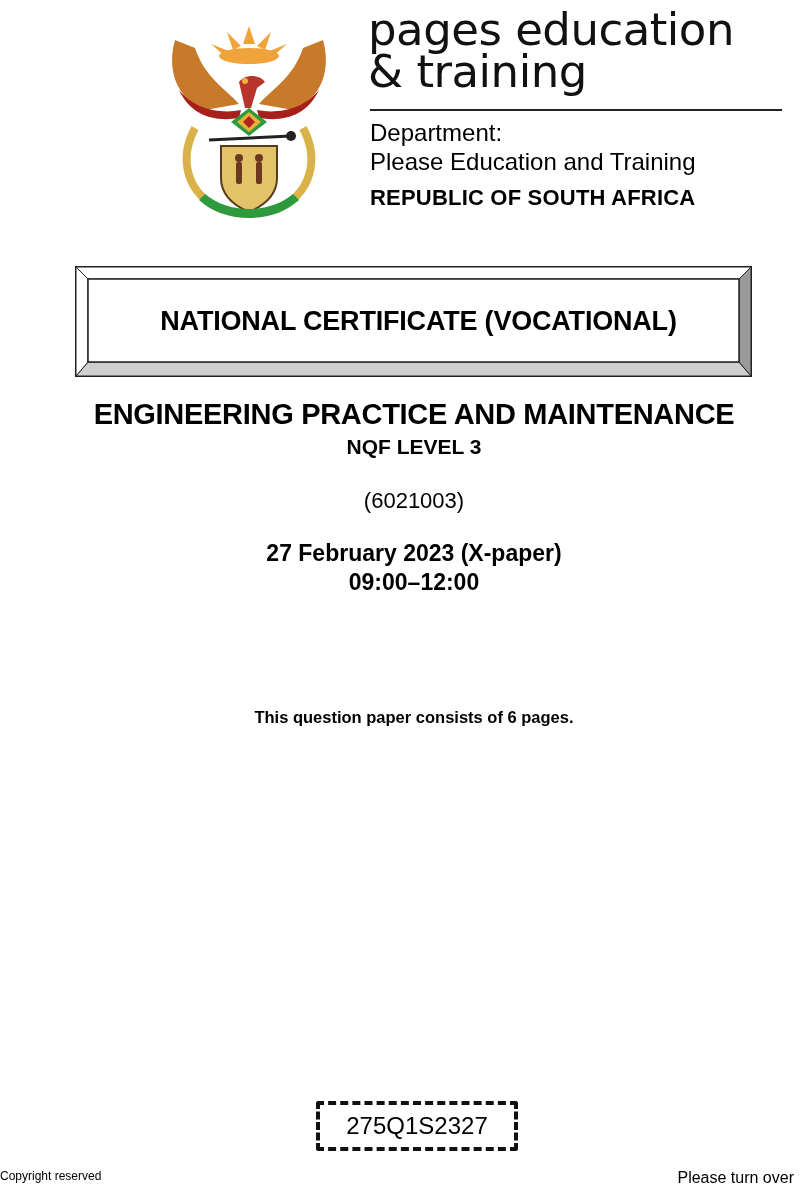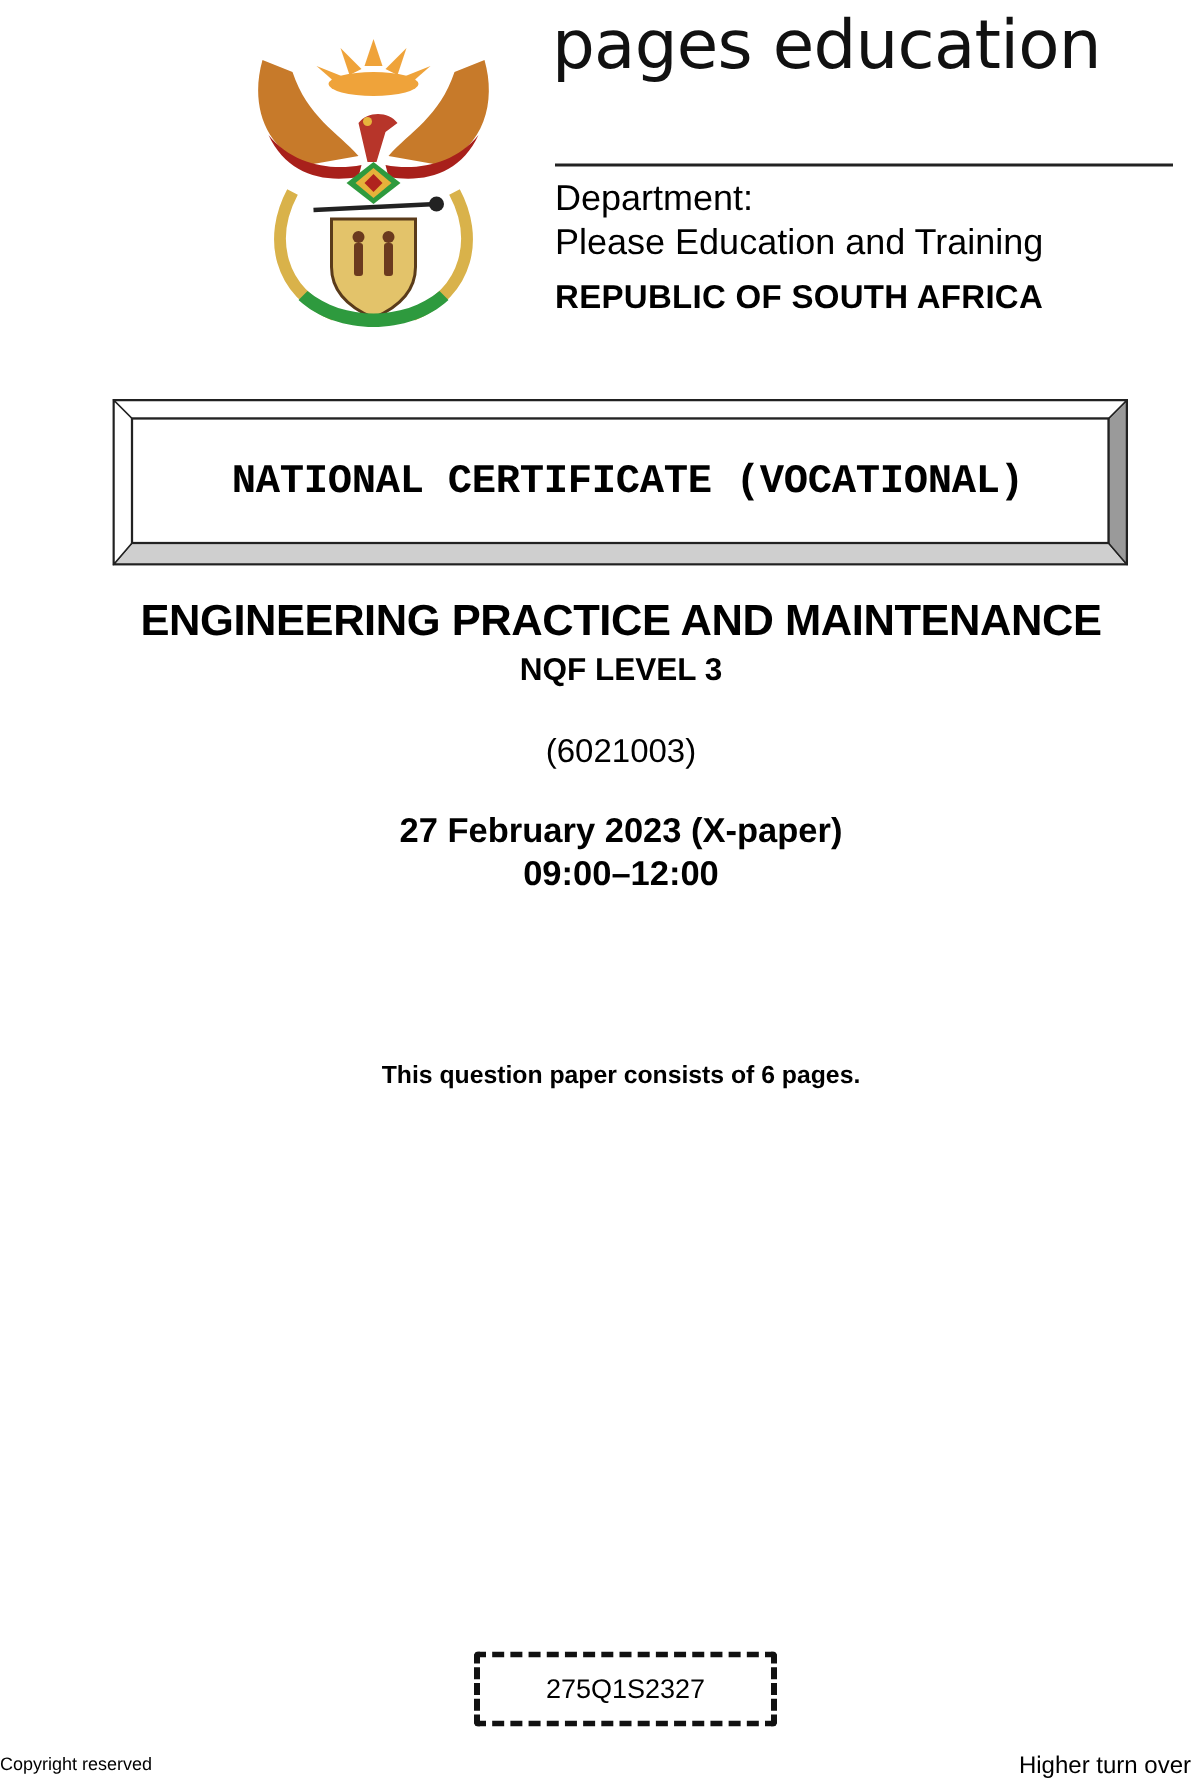--- a/index.html
+++ b/index.html
@@ -9,31 +9,31 @@
 
   .brand { position: absolute; left: 368px; top: 10px; width: 416px; }
   .brand-big { font-family: "DejaVu Sans", sans-serif; font-size: 45px; line-height: 40px; letter-spacing: -0.5px; color: #111; white-space: nowrap; }
   .brand-big.l2 { margin-top: 2px; }
   .brand-rule { position: absolute; left: 2px; top: 99px; width: 412px; height: 2px; background: #222; }
   .brand-dept { position: absolute; left: 2px; top: 108px; font-size: 24px; line-height: 29px; white-space: nowrap; }
   .brand-rsa { position: absolute; left: 2px; top: 175px; font-size: 22px; font-weight: bold; white-space: nowrap; letter-spacing: 0.2px; }
 
   .bevel { position: absolute; left: 75px; top: 266px; width: 677px; height: 111px; }
   .bevel svg { position: absolute; left: 0; top: 0; }
-  .bevel-title { position: absolute; left: 0; top: 0; width: 687px; height: 111px; display: flex; align-items: center; justify-content: center; font-size: 27px; font-weight: bold; letter-spacing: -0.2px; font-family: Liberation Mono, monospace; }
+  .bevel-title { position: absolute; left: 0; top: 0; width: 687px; height: 111px; display: flex; align-items: center; justify-content: center; font-size: 27px; font-weight: bold; letter-spacing: -0.2px; }
 
   .center { position: absolute; left: 0; width: 828px; text-align: center; white-space: nowrap; }
   .subject { top: 398px; font-size: 29px; font-weight: bold; letter-spacing: -0.3px; }
   .level { top: 435px; font-size: 21px; font-weight: bold; }
   .code { top: 488px; font-size: 22px; }
   .date { top: 540px; font-size: 23px; font-weight: bold; }
   .time { top: 569px; font-size: 23px; font-weight: bold; }
   .pages { top: 708px; font-size: 16.5px; font-weight: bold; }
 
-  .barcode-box { position: absolute; left: 316px; top: 1101px; width: 194px; height: 42px; border: 4px dashed #111; border-radius: 3px; display: flex; align-items: center; justify-content: center; font-size: 18px; }
+  .barcode-box { position: absolute; left: 316px; top: 1101px; width: 194px; height: 42px; border: 4px dashed #111; border-radius: 3px; display: flex; align-items: center; justify-content: center; font-size: 24px; }
 
   .footer-left { position: absolute; left: 0px; top: 1169px; font-size: 12px; }
   .footer-right { position: absolute; right: 6px; top: 1169px; font-size: 16px; }
 </style>
 </head>
 <body>
 
 <div class="crest">
   <svg width="168" height="205" viewBox="0 0 168 205">
 
@@ -71,20 +71,21 @@
       <circle cx="94" cy="140" r="4"></circle>
       <rect x="91" y="144" width="6" height="22" rx="2"></rect>
     </g>
 
     <path d="M34,182 C60,206 108,206 134,182 L128,176 C104,196 64,196 40,176 Z" fill="#2E9A3E"></path>
   </svg>
 </div>
 
 <div class="brand">
   <div class="brand-big">pages education</div>
+  <div class="brand-big l2">&amp; training</div>
   <div class="brand-rule"></div>
   <div class="brand-dept">
     <div>Department:</div>
     <div>Please Education and Training</div>
   </div>
   <div class="brand-rsa">REPUBLIC OF SOUTH AFRICA</div>
 </div>
 
 <div class="bevel">
   <svg width="677" height="111" viewBox="0 0 677 111">
@@ -109,13 +110,13 @@
 <div class="center code">(6021003)</div>
 <div class="center date">27 February 2023 (X-paper)</div>
 <div class="center time">09:00–12:00</div>
 <div class="center pages">This question paper consists of 6 pages.</div>
 
 <div class="barcode-box">
   <span>275Q1S2327</span>
 </div>
 
 <div class="footer-left">Copyright reserved</div>
-<div class="footer-right">Higher turn over</div>
+<div class="footer-right">Please turn over</div>
 
 </body></html>

